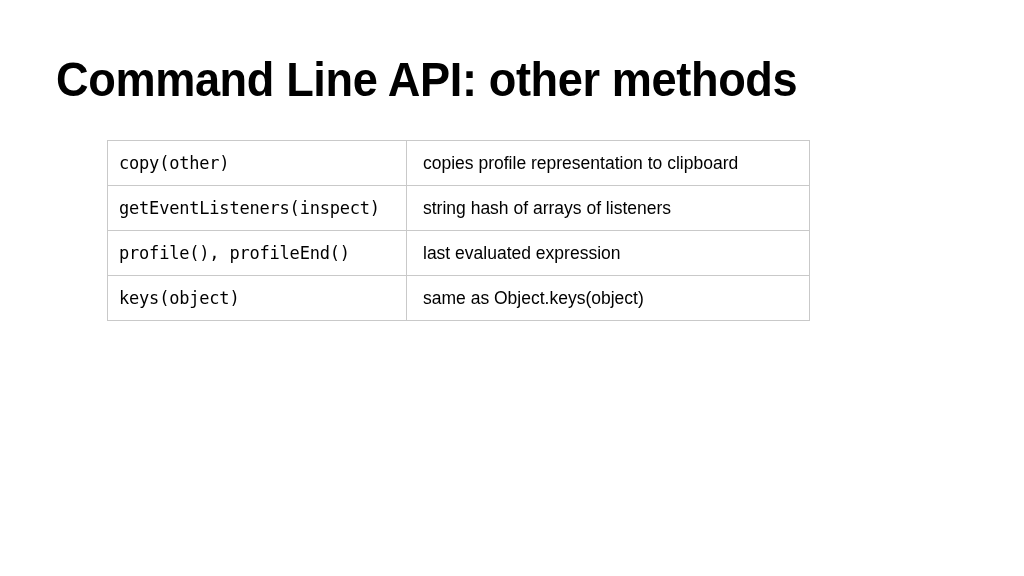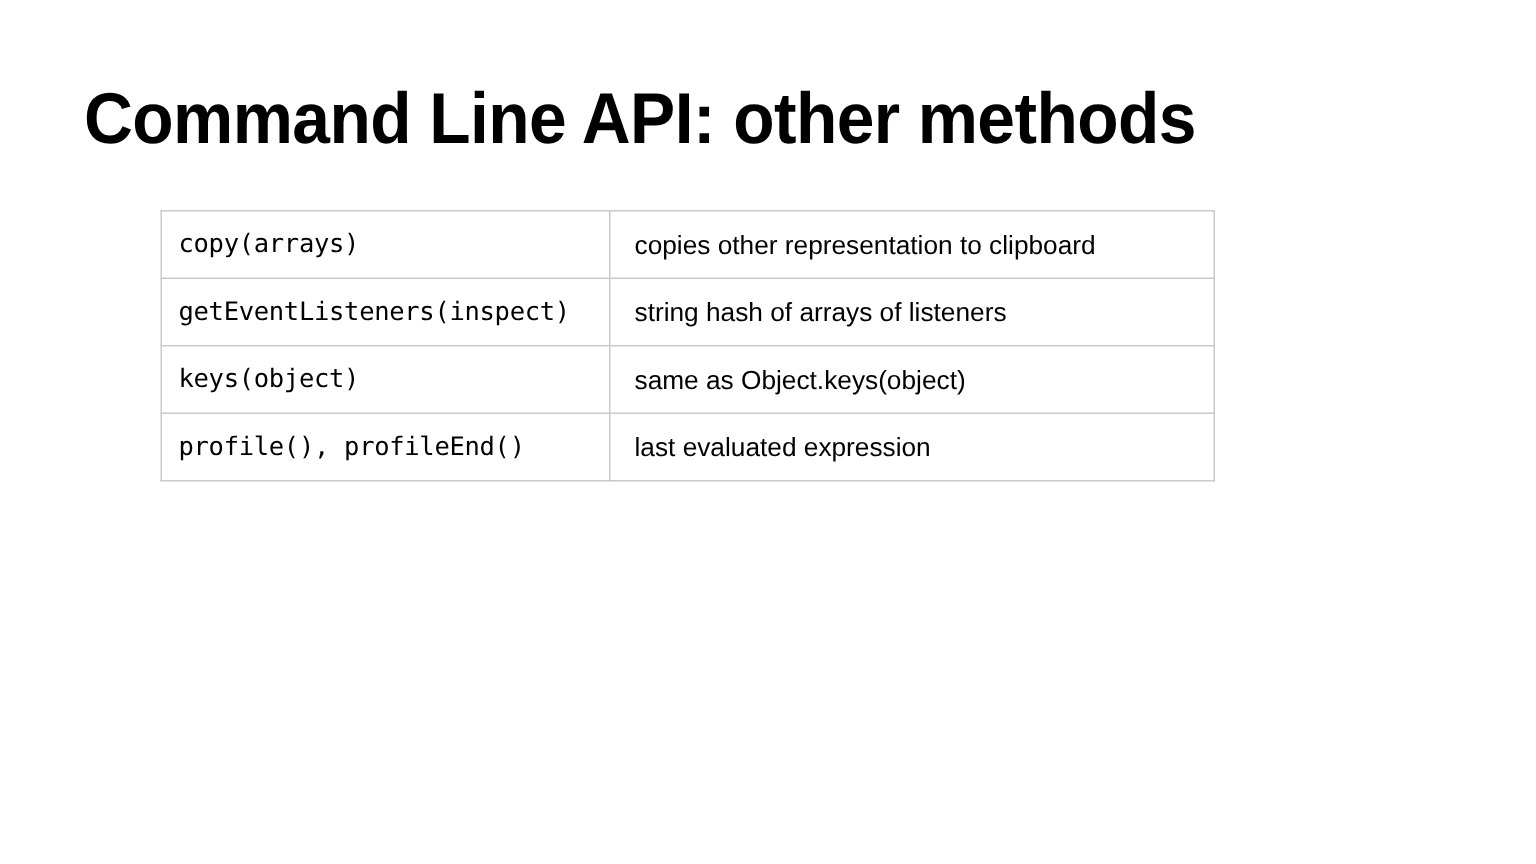--- a/index.html
+++ b/index.html
@@ -74,31 +74,31 @@
 
   <div class="slide-title">Command Line API: other methods</div>
 
   <table class="api-table">
     <colgroup>
       <col class="c-sig">
       <col class="c-desc">
     </colgroup>
     <tbody>
       <tr>
-        <td class="sig">copy(arrays)</td>
-        <td class="desc">copies other representation to clipboard</td>
+        <td class="sig">copy(other)</td>
+        <td class="desc">copies profile representation to clipboard</td>
       </tr>
       <tr>
         <td class="sig">getEventListeners(inspect)</td>
         <td class="desc">string hash of arrays of listeners</td>
       </tr>
       <tr>
+        <td class="sig">profile(), profileEnd()</td>
+        <td class="desc">last evaluated expression</td>
+      </tr>
+      <tr>
         <td class="sig">keys(object)</td>
         <td class="desc">same as Object.keys(object)</td>
-      </tr>
-      <tr>
-        <td class="sig">profile(), profileEnd()</td>
-        <td class="desc">last evaluated expression</td>
       </tr>
     </tbody>
   </table>
 
 </div>
 
 </body></html>

